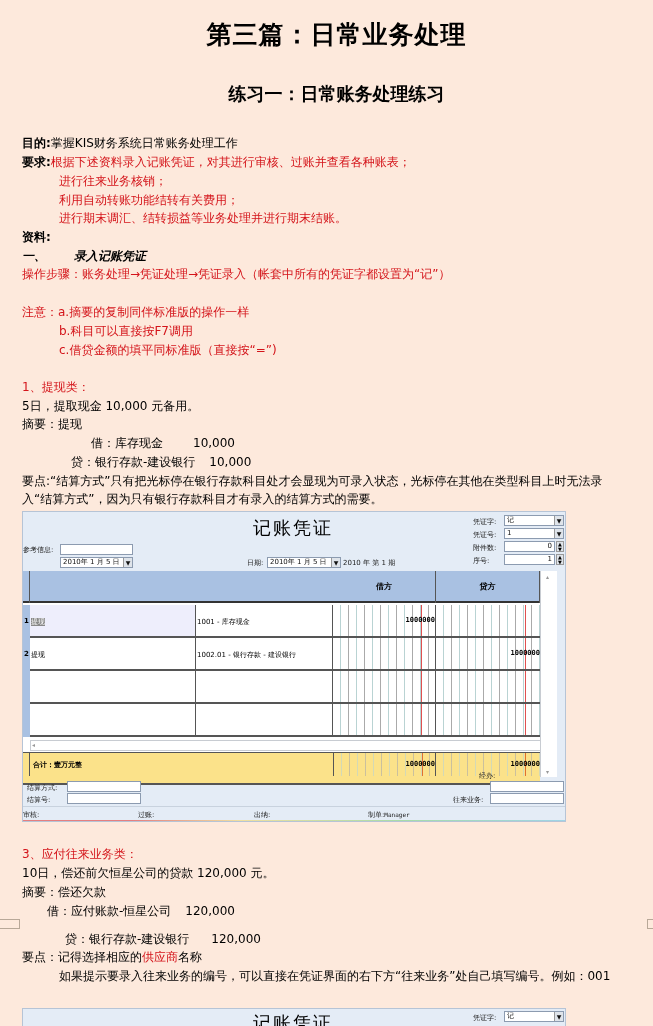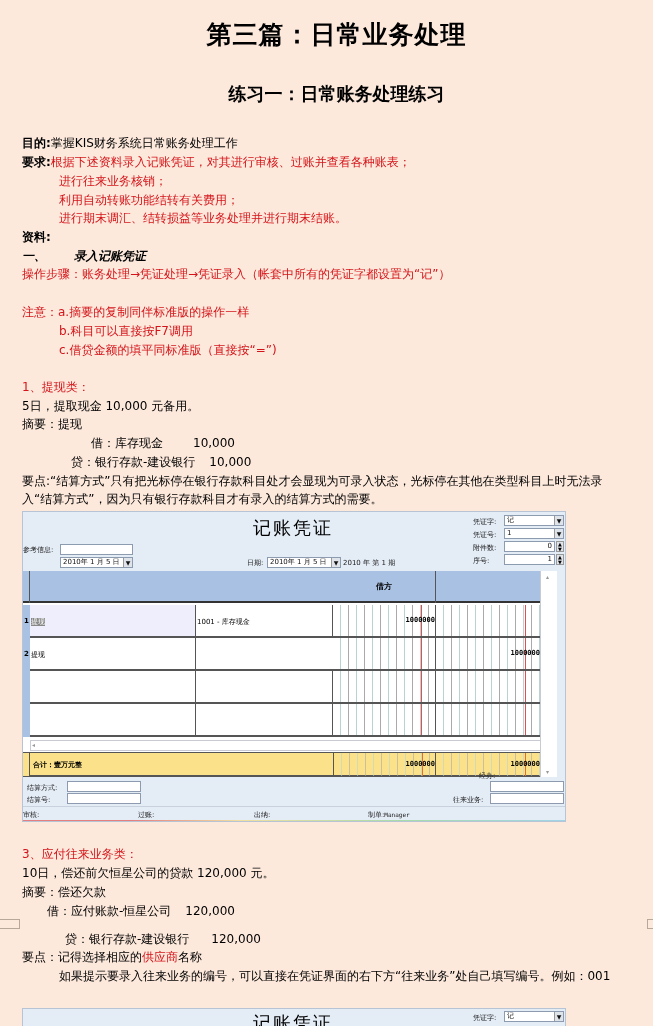--- a/index.html
+++ b/index.html
@@ -69,21 +69,21 @@
       position: absolute; top: 0; height: 100%;
       background-image: repeating-linear-gradient(to right, transparent 0, transparent 7px, #b9d3d3 7px, #b9d3d3 8px, transparent 8px, transparent 15px, #aaaaaa 15px, #aaaaaa 16px);
     }
     .amt-val { position: absolute; font-size: 7px; font-weight: bold; font-family: "DejaVu Sans Mono", monospace; }
     .red-line { position: absolute; top: 0; width: 1px; background: #e05050; }
     .hscroll {
       position: absolute; left: 7px; top: 228px; width: 525px; height: 11px; background: #fff;
       border: 1px solid #c8ccd2;
     }
     .total-row {
-      position: absolute; left: 0; top: 240px; width: 517px; height: 25px; background: #fbe28a;
+      position: absolute; left: 0; top: 240px; width: 517px; height: 33px; background: #fbe28a;
       border-top: 1px solid #555; border-bottom: 2px solid #555; padding-left: 28px;
     }
     .vscroll {
       position: absolute; left: 517px; top: 59px; width: 17px; height: 206px; background: #fff;
       border-left: 1px solid #c8ccd2;
     }
     .footer-line {
       position: absolute; left: 0; width: 544px; height: 2px; top: 308px;
       background: linear-gradient(to right, #e57f7f 0, #e57f7f 20%, #f0e0a0 40%, #a8dca8 70%, #9fd4e8 100%);
     }
@@ -165,20 +165,21 @@
   <div class="v-input" style="left:481px;top:29px;width:51px;text-align:right;">0</div>
   <div class="spin" style="left:533px;top:29px;">▲<br>▼</div>
   <div class="v-small" style="left:450px;top:44px;">序号:</div>
   <div class="v-input" style="left:481px;top:42px;width:51px;text-align:right;">1</div>
   <div class="spin" style="left:533px;top:42px;">▲<br>▼</div>
 
   <div class="grid">
     <div class="grid-head">
       <div class="gh-cell" style="left:0;width:7px;"></div>
       <div class="gh-cell" style="left:310px;width:103px;">借方</div>
+      <div class="gh-cell" style="left:413px;width:104px;">贷方</div>
     </div>
 
     <div class="rownum" style="top:34px;height:33px;line-height:33px;">1</div>
     <div class="g-row" style="top:34px;">
       <div class="g-cell" style="left:0;width:166px;background:#eeeefc;"><span style="background:#888;color:#fff;">提现</span></div>
       <div class="g-cell" style="left:166px;width:137px;">1001 - 库存现金</div>
       <div class="g-cell" style="left:303px;width:103px;padding:0;">
         <div class="amt-area" style="left:0;width:103px;"></div>
         <div class="red-line" style="left:88px;height:31px;"></div>
         <div class="amt-val" style="right:0;top:11px;">1000000</div>
@@ -186,20 +187,21 @@
       <div class="g-cell" style="left:406px;width:104px;padding:0;border-right:none;">
         <div class="amt-area" style="left:0;width:104px;"></div>
         <div class="red-line" style="left:89px;height:31px;"></div>
         <div class="amt-val" style="right:0;top:11px;"></div>
       </div>
     </div>
 
     <div class="rownum" style="top:67px;height:33px;line-height:33px;">2</div>
     <div class="g-row" style="top:67px;">
       <div class="g-cell" style="left:0;width:166px;"><span>提现</span></div>
+      <div class="g-cell" style="left:166px;width:137px;">1002.01 - 银行存款 - 建设银行</div>
       <div class="g-cell" style="left:303px;width:103px;padding:0;">
         <div class="amt-area" style="left:0;width:103px;"></div>
         <div class="red-line" style="left:88px;height:31px;"></div>
         <div class="amt-val" style="right:0;top:11px;"></div>
       </div>
       <div class="g-cell" style="left:406px;width:104px;padding:0;border-right:none;">
         <div class="amt-area" style="left:0;width:104px;"></div>
         <div class="red-line" style="left:89px;height:31px;"></div>
         <div class="amt-val" style="right:0;top:11px;">1000000</div>
       </div>

